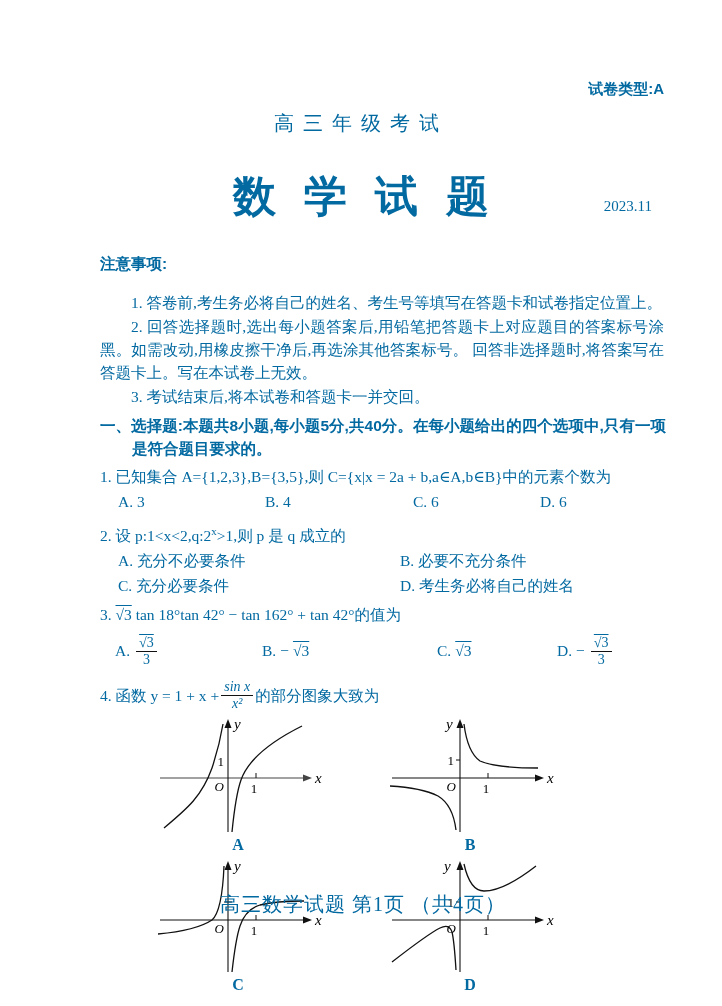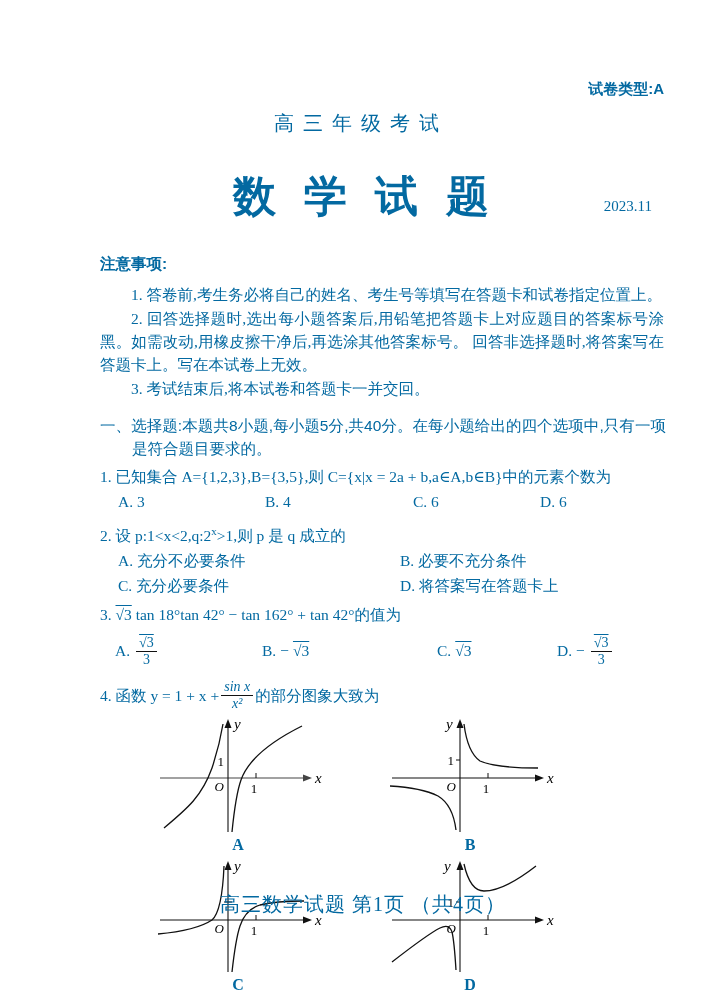--- a/index.html
+++ b/index.html
@@ -6,24 +6,24 @@
   .sheet{position:relative;width:722px;height:1006px;background:#ffffff;margin:0 auto;
          font-family:"Liberation Serif","DejaVu Serif",serif;color:#0369a1;overflow:hidden;}
   .paper-type{position:absolute;top:80px;right:58px;font-size:15px;font-weight:700;
               font-family:"Liberation Sans","DejaVu Sans",sans-serif;}
   .exam-title{position:absolute;top:110px;left:0;width:100%;text-align:center;
               font-size:20px;letter-spacing:9px;}
   .subject-title{position:absolute;top:168px;left:0;width:100%;text-align:center;
                  font-size:43px;font-weight:700;letter-spacing:28px;text-indent:28px;}
   .exam-date{position:absolute;top:198px;right:70px;font-size:15px;}
   .notice{position:absolute;top:252px;left:100px;width:564px;font-size:15.5px;line-height:23px;}
-  .notice-title{font-weight:700;font-family:"Liberation Sans","DejaVu Sans",sans-serif;margin-bottom:8px;}
+  .notice-title{font-weight:700;font-family:"Liberation Sans","DejaVu Sans",sans-serif;margin-bottom:16px;}
   .n-item{text-indent:31px;text-align:justify;margin:0 0 1px 0;}
   .main{position:absolute;top:414px;left:100px;width:566px;font-size:15.5px;}
-  .sec-heading{font-weight:400;font-family:"Liberation Sans","DejaVu Sans",sans-serif;
+  .sec-heading{font-weight:700;font-family:"Liberation Sans","DejaVu Sans",sans-serif;
                line-height:23px;padding-left:32px;text-indent:-32px;text-align:justify;}
   .stem{margin-top:5px;line-height:24px;}
   .opts4{display:grid;grid-template-columns:147px 148px 127px auto;padding-left:18px;line-height:25px;font-family:Liberation Serif, serif;}
   .opts2{display:grid;grid-template-columns:282px auto;padding-left:18px;line-height:25px;}
   .optcell{display:flex;align-items:center;gap:4px;}
   .frac{display:inline-flex;flex-direction:column;align-items:center;vertical-align:middle;
         line-height:1.15;font-size:14px;margin:0 2px;}
   .frac .num{border-bottom:1px solid #111;padding:0 3px;}
   .rad{text-decoration:overline;}
   sup{font-size:11px;}
@@ -66,21 +66,21 @@
       <span>B. 4</span>
       <span>C. 6</span>
       <span>D. 6</span>
     </div>
 
     <div class="stem"><span>2. 设 p:1&lt;x&lt;2,q:2</span><sup>x</sup><span>&gt;1,则 p 是 q 成立的</span></div>
     <div class="opts2">
       <span>A. 充分不必要条件</span>
       <span>B. 必要不充分条件</span>
       <span>C. 充分必要条件</span>
-      <span>D. 将答案写在答题卡上</span>
+      <span>D. 考生务必将自己的姓名</span>
     </div>
 
     <div class="stem"><span>3. </span><span class="rad">√3</span><span> tan 18°tan 42° − tan 162° + tan 42°的值为</span></div>
     <div class="q3opts">
       <span class="optcell">
         <span>A.</span>
         <span class="frac">
           <span class="num rad">√3</span>
           <span class="den">3</span>
         </span>

